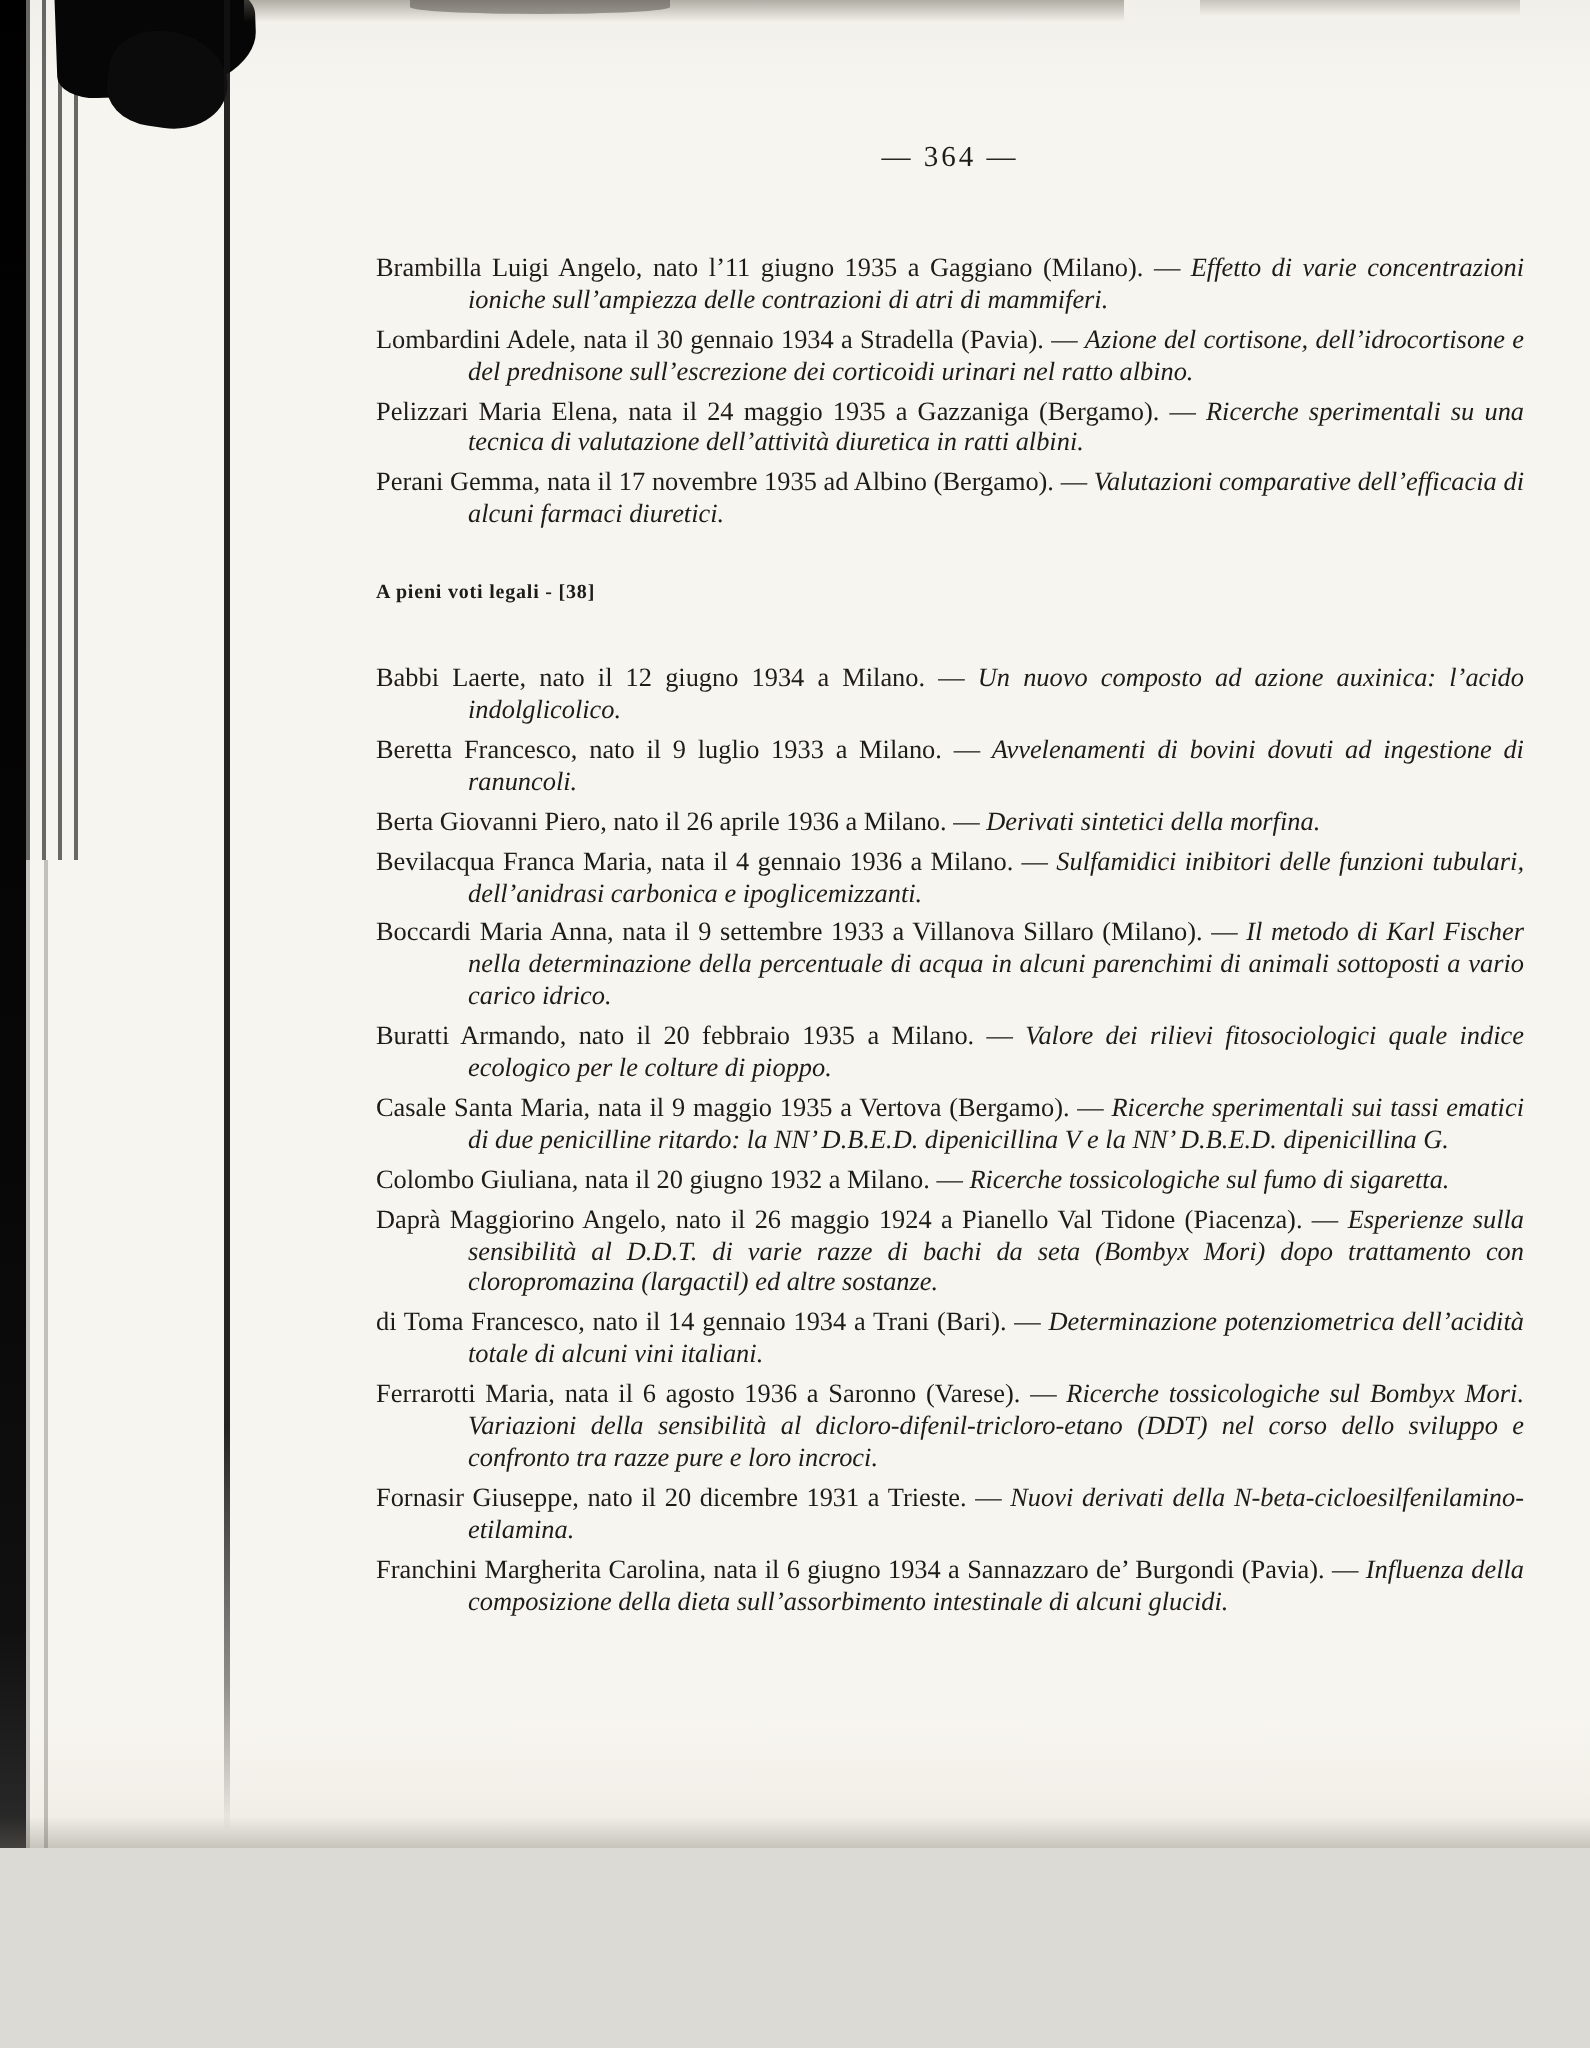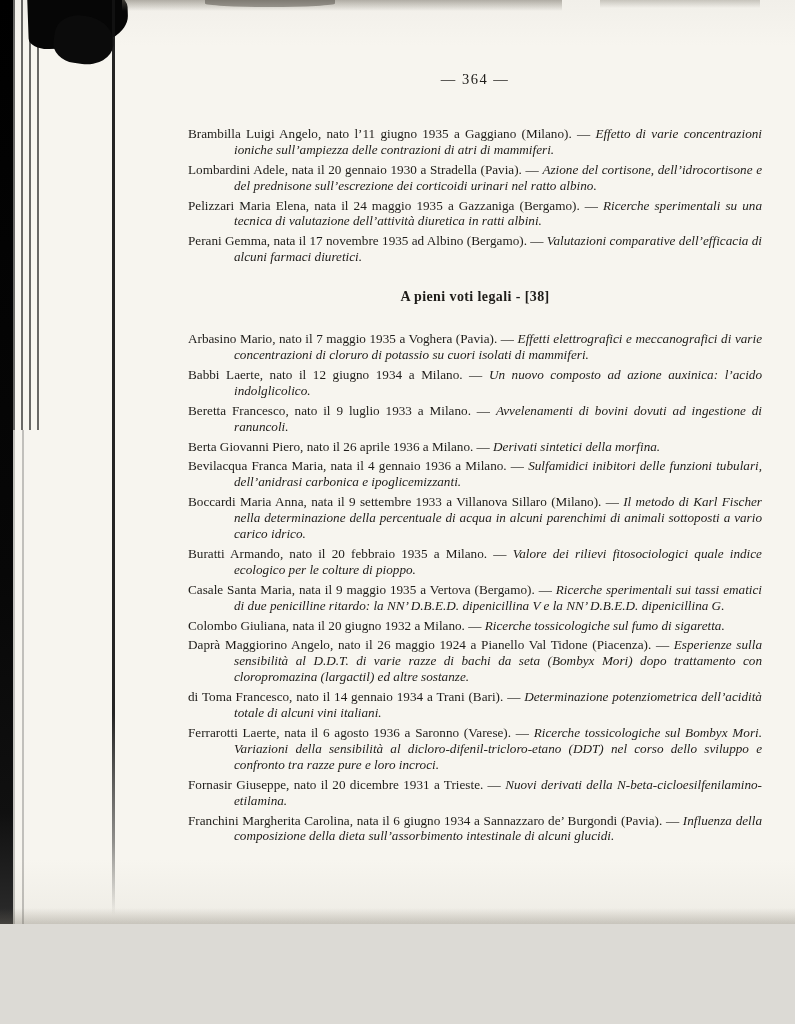--- a/index.html
+++ b/index.html
@@ -79,23 +79,23 @@
     font-size:14.5px; letter-spacing:1.5px;
     margin-bottom:38px;
   }
   .entry {
     margin:0 0 4px 0;
     padding-left:46px;
     text-indent:-46px;
   }
   .thesis { font-style:italic; }
   .heading {
-    text-align:center;
+    text-align:left;
     font-weight:bold;
-    font-size:14px;
+    font-size:10px;
     letter-spacing:.4px;
     margin:24px 0 26px 0;
   }
 </style>
 </head>
 <body>
 
 <div class="scan">
 
   <div class="art a-left-bar"></div>
@@ -110,31 +110,30 @@
   <div class="art a-bottom-blot"></div>
   <div class="art a-bottom-shade"></div>
 
   <div class="text-block">
     <div class="page-number">— 364 —</div>
 
     <div id="list-top" class="entries">
   <p class="entry"><span class="name">Brambilla Luigi Angelo</span><span class="details">, nato l’11 giugno 1935 a Gaggiano (Milano). — </span><span class="thesis">Effetto di varie concentrazioni ioniche sull’ampiezza delle contrazioni di atri di mammiferi.</span></p>
 
 
-  <p class="entry"><span class="name">Lombardini Adele</span><span class="details">, nata il 20 gennaio 1930 a Stradella (Pavia). — </span><span class="thesis">Azione del cortisone, dell’idrocortisone e del prednisone sull’escrezione dei corticoidi urinari nel ratto albino.</span></p>
+  <p class="entry"><span class="name">Lombardini Adele</span><span class="details">, nata il 30 gennaio 1934 a Stradella (Pavia). — </span><span class="thesis">Azione del cortisone, dell’idrocortisone e del prednisone sull’escrezione dei corticoidi urinari nel ratto albino.</span></p>
 
   <p class="entry"><span class="name">Pelizzari Maria Elena</span><span class="details">, nata il 24 maggio 1935 a Gazzaniga (Bergamo). — </span><span class="thesis">Ricerche sperimentali su una tecnica di valutazione dell’attività diuretica in ratti albini.</span></p>
 
   <p class="entry"><span class="name">Perani Gemma</span><span class="details">, nata il 17 novembre 1935 ad Albino (Bergamo). — </span><span class="thesis">Valutazioni comparative dell’efficacia di alcuni farmaci diuretici.</span></p>
 </div>
 
     <h2 class="heading">A pieni voti legali - [38]</h2>
 
     <div id="list-main" class="entries">
-  <p class="entry"><span class="name">Arbasino Mario</span><span class="details">, nato il 7 maggio 1935 a Voghera (Pavia). — </span><span class="thesis">Effetti elettrografici e meccanografici di varie concentrazioni di cloruro di potassio su cuori isolati di mammiferi.</span></p>
 
   <p class="entry"><span class="name">Babbi Laerte</span><span class="details">, nato il 12 giugno 1934 a Milano. — </span><span class="thesis">Un nuovo composto ad azione auxinica: l’acido indolglicolico.</span></p>
 
 
   <p class="entry"><span class="name">Beretta Francesco</span><span class="details">, nato il 9 luglio 1933 a Milano. — </span><span class="thesis">Avvelenamenti di bovini dovuti ad ingestione di ranuncoli.</span></p>
 
   <p class="entry"><span class="name">Berta Giovanni Piero</span><span class="details">, nato il 26 aprile 1936 a Milano. — </span><span class="thesis">Derivati sintetici della morfina.</span></p>
 
   <p class="entry"><span class="name">Bevilacqua Franca Maria</span><span class="details">, nata il 4 gennaio 1936 a Milano. — </span><span class="thesis">Sulfamidici inibitori delle funzioni tubulari, dell’anidrasi carbonica e ipoglicemizzanti.</span></p>
 
@@ -144,21 +143,21 @@
 
   <p class="entry"><span class="name">Casale Santa Maria</span><span class="details">, nata il 9 maggio 1935 a Vertova (Bergamo). — </span><span class="thesis">Ricerche sperimentali sui tassi ematici di due penicilline ritardo: la NN’ D.B.E.D. dipenicillina V e la NN’ D.B.E.D. dipenicillina G.</span></p>
 
 
   <p class="entry"><span class="name">Colombo Giuliana</span><span class="details">, nata il 20 giugno 1932 a Milano. — </span><span class="thesis">Ricerche tossicologiche sul fumo di sigaretta.</span></p>
 
   <p class="entry"><span class="name">Daprà Maggiorino Angelo</span><span class="details">, nato il 26 maggio 1924 a Pianello Val Tidone (Piacenza). — </span><span class="thesis">Esperienze sulla sensibilità al D.D.T. di varie razze di bachi da seta (Bombyx Mori) dopo trattamento con cloropromazina (largactil) ed altre sostanze.</span></p>
 
   <p class="entry"><span class="name">di Toma Francesco</span><span class="details">, nato il 14 gennaio 1934 a Trani (Bari). — </span><span class="thesis">Determinazione potenziometrica dell’acidità totale di alcuni vini italiani.</span></p>
 
-  <p class="entry"><span class="name">Ferrarotti Laerte</span><span class="details">, nata il 6 agosto 1936 a Saronno (Varese). — </span><span class="thesis">Ricerche tossicologiche sul Bombyx Mori. Variazioni della sensibilità al dicloro-difenil-tricloro-etano (DDT) nel corso dello sviluppo e confronto tra razze pure e loro incroci.</span></p>
+  <p class="entry"><span class="name">Ferrarotti Maria</span><span class="details">, nata il 6 agosto 1936 a Saronno (Varese). — </span><span class="thesis">Ricerche tossicologiche sul Bombyx Mori. Variazioni della sensibilità al dicloro-difenil-tricloro-etano (DDT) nel corso dello sviluppo e confronto tra razze pure e loro incroci.</span></p>
 
   <p class="entry"><span class="name">Fornasir Giuseppe</span><span class="details">, nato il 20 dicembre 1931 a Trieste. — </span><span class="thesis">Nuovi derivati della N-beta-cicloesilfenilamino-etilamina.</span></p>
 
   <p class="entry"><span class="name">Franchini Margherita Carolina</span><span class="details">, nata il 6 giugno 1934 a Sannazzaro de’ Burgondi (Pavia). — </span><span class="thesis">Influenza della composizione della dieta sull’assorbimento intestinale di alcuni glucidi.</span></p>
 </div>
   </div>
 
 </div>
 
 </body></html>

